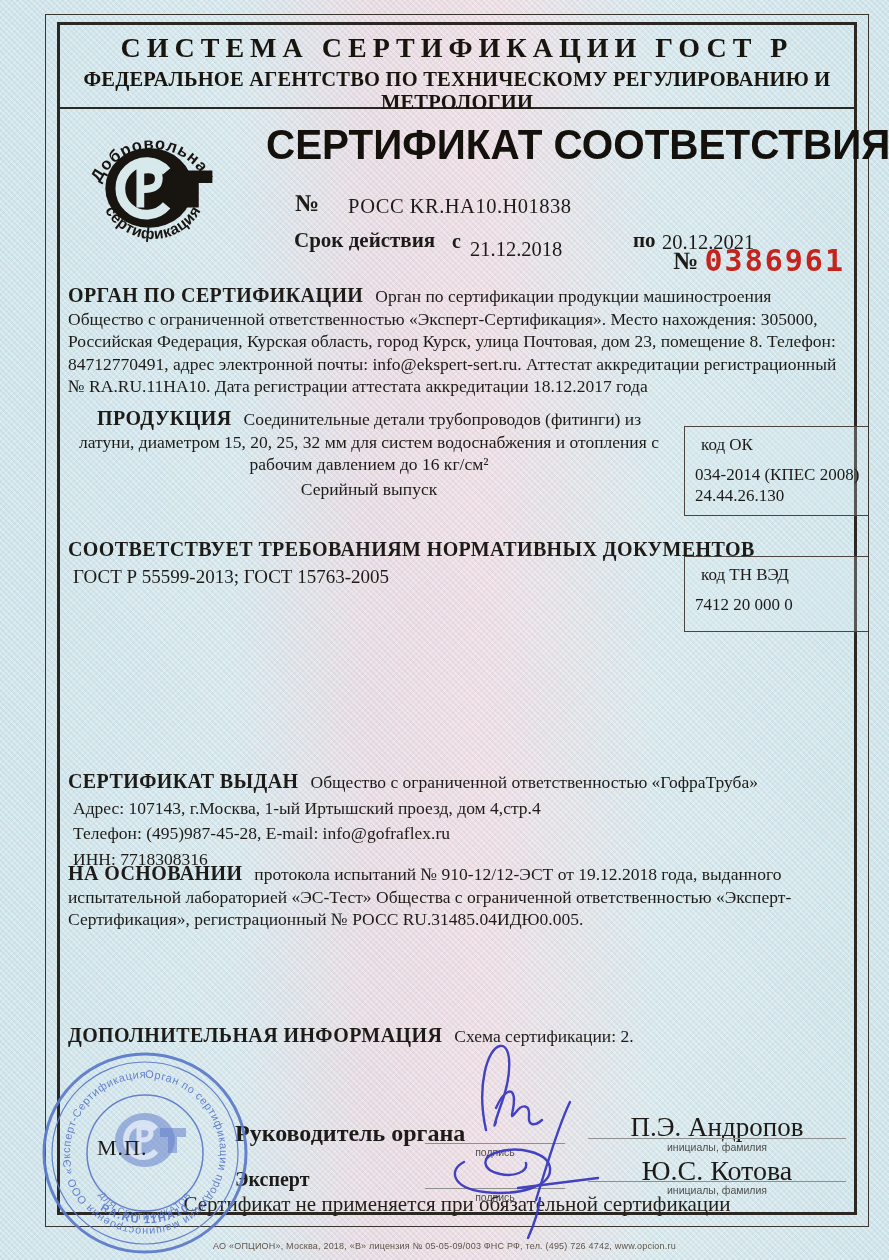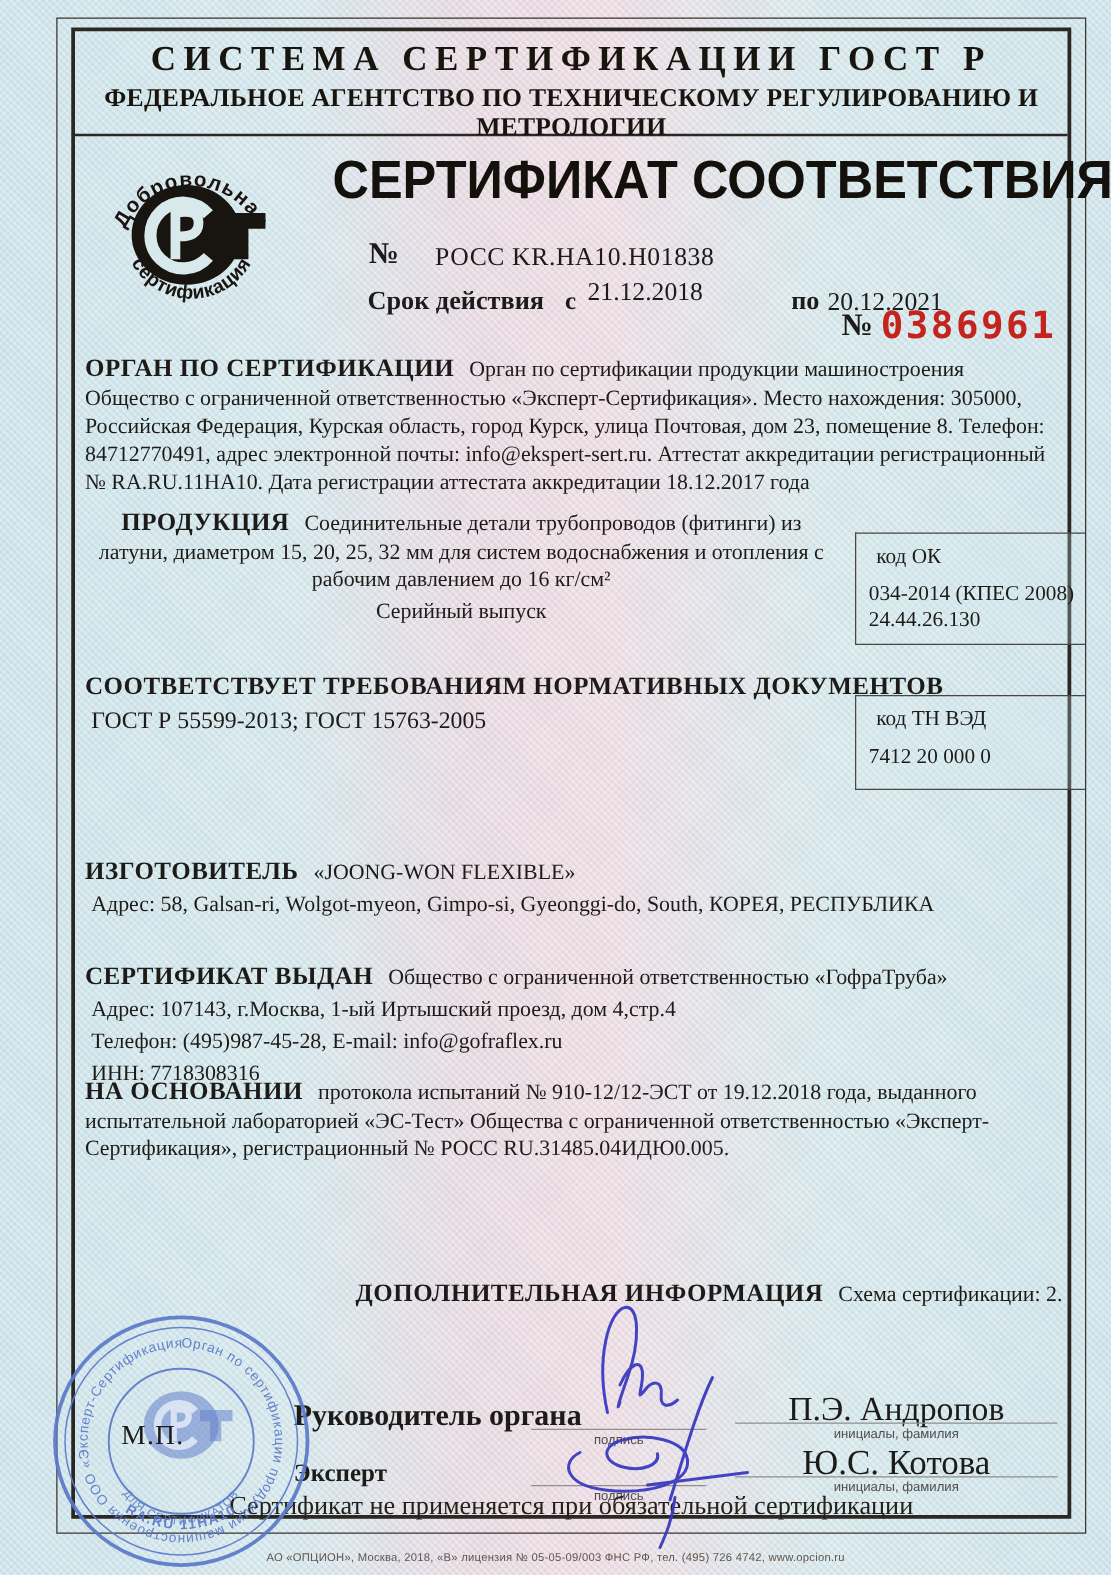--- a/index.html
+++ b/index.html
@@ -16,42 +16,42 @@
   .outer-border{left:45px;top:14px;width:824px;height:1213px;border:1.5px solid #3a352f;box-sizing:border-box;}
   .inner-border{left:57px;top:22px;width:800px;height:1193px;border:3px solid #2b2723;box-sizing:border-box;}
   .hdr-sep{left:60px;top:107px;width:794px;height:2px;background:#2b2723;}
   .hdr1{left:60px;top:32px;width:794px;font-size:28px;font-weight:bold;letter-spacing:6px;color:#18150f;}
   .hdr2{left:60px;top:68px;width:794px;font-size:20.5px;font-weight:bold;letter-spacing:0.2px;color:#18150f;}
   .doc-title{left:248px;top:120px;width:598px;font-family:"Liberation Sans",sans-serif;font-size:43px;font-weight:bold;transform:scaleX(0.94);transform-origin:center;letter-spacing:0;color:#14110d;white-space:nowrap;text-align:center;}
   .no-label{left:295px;top:190px;font-size:24px;font-weight:bold;}
   .no-value{left:348px;top:195px;font-size:20.5px;letter-spacing:0.5px;}
   .val-label{left:294px;top:228px;font-size:21px;font-weight:bold;}
   .val-c{left:452px;top:230px;font-size:20px;font-weight:bold;}
-  .val-from{left:470px;top:223px;font-size:20.5px;text-align:center;}
+  .val-from{left:470px;top:238px;font-size:20.5px;text-align:center;}
   .val-po{left:633px;top:228px;font-size:21px;font-weight:bold;}
   .val-to{left:662px;top:231px;font-size:20.5px;}
   .form-no{right:44px;top:243px;font-size:25px;font-weight:bold;white-space:nowrap;}
   .form-no .digits{font-family:"DejaVu Sans Mono",monospace;font-size:30px;font-weight:bold;letter-spacing:2px;color:#c5231d;vertical-align:-2px;}
   .sec{font-size:17.5px;line-height:22.5px;}
   .sec .lbl{font-size:20px;font-weight:bold;letter-spacing:0.4px;padding-right:12px;}
   .organ{left:68px;top:284px;width:782px;}
   .product{left:68px;top:407px;width:602px;text-align:center;}
   .serial{margin-top:2px;}
   .code-box{left:684px;width:184px;border:1.5px solid #4c453d;border-right:none;box-sizing:border-box;padding:7px 6px 6px 10px;font-size:17px;line-height:21px;background:rgba(215,235,239,0.25);}
   .code-ok{top:426px;height:90px;}
   .code-tnved{top:556px;height:76px;}
   .code-box .clbl{display:block;margin-bottom:9px;padding-left:6px;}
   .conf-h{left:68px;top:538px;font-size:20px;font-weight:bold;letter-spacing:0.4px;}
   .conf-t{left:73px;top:566px;font-size:19px;}
   .manuf{left:68px;top:686px;width:782px;}
   .manuf .name{font-size:17.5px;}
   .addr-line{margin-left:5px;margin-top:3px;}
   .issued{left:68px;top:770px;width:782px;}
   .basis{left:68px;top:862px;width:782px;}
-  .addinfo{left:68px;top:1024px;width:782px;text-align:right;}
+  .addinfo{left:68px;top:1024px;width:782px;}
   .mp{left:97px;top:1135px;font-size:22px;letter-spacing:1px;z-index:6;}
   .role1{left:235px;top:1120px;font-size:24px;font-weight:bold;}
   .role2{left:235px;top:1168px;font-size:20px;font-weight:bold;}
   .sline{border-top:1px solid #8f8f8f;height:0;}
   .ulabel{font-family:"Liberation Sans",sans-serif;font-size:10.5px;color:#4f4f4f;}
   .l1a{left:425px;top:1143px;width:140px;}
   .t1a{left:425px;top:1146px;width:140px;}
   .n1{left:588px;top:1112px;width:258px;font-size:27px;}
   .l1b{left:588px;top:1138px;width:258px;}
   .t1b{left:588px;top:1141px;width:258px;}
@@ -123,24 +123,20 @@
     <div>24.44.26.130</div>
   </div>
 
   <div class="abs conf-h">СООТВЕТСТВУЕТ ТРЕБОВАНИЯМ НОРМАТИВНЫХ ДОКУМЕНТОВ</div>
   <div class="abs conf-t">ГОСТ Р 55599-2013; ГОСТ 15763-2005</div>
   <div class="abs code-box code-tnved">
     <span class="clbl">код ТН ВЭД</span>
     <div>7412 20 000 0</div>
   </div>
 
-  <div class="abs sec manuf">
-    <div><span class="lbl">ИЗГОТОВИТЕЛЬ</span><span class="name">«JOONG-WON FLEXIBLE»</span></div>
-    <div class="addr-line">Адрес: 58, Galsan-ri, Wolgot-myeon, Gimpo-si, Gyeonggi-do, South, КОРЕЯ, РЕСПУБЛИКА</div>
-  </div>
 
   <div class="abs sec issued">
     <div><span class="lbl">СЕРТИФИКАТ ВЫДАН</span><span>Общество с ограниченной ответственностью «ГофраТруба»</span></div>
     <div class="addr-line">Адрес: 107143, г.Москва, 1-ый Иртышский проезд, дом 4,стр.4</div>
     <div class="addr-line">Телефон: (495)987-45-28, E-mail: info@gofraflex.ru</div>
     <div class="addr-line">ИНН: 7718308316</div>
   </div>
 
   <div class="abs sec basis">
     <span class="lbl">НА ОСНОВАНИИ</span><span>протокола испытаний № 910-12/12-ЭСТ от 19.12.2018 года, выданного испытательной лабораторией «ЭС-Тест» Общества с ограниченной ответственностью «Эксперт-Сертификация», регистрационный № РОСС RU.31485.04ИДЮ0.005.</span>

